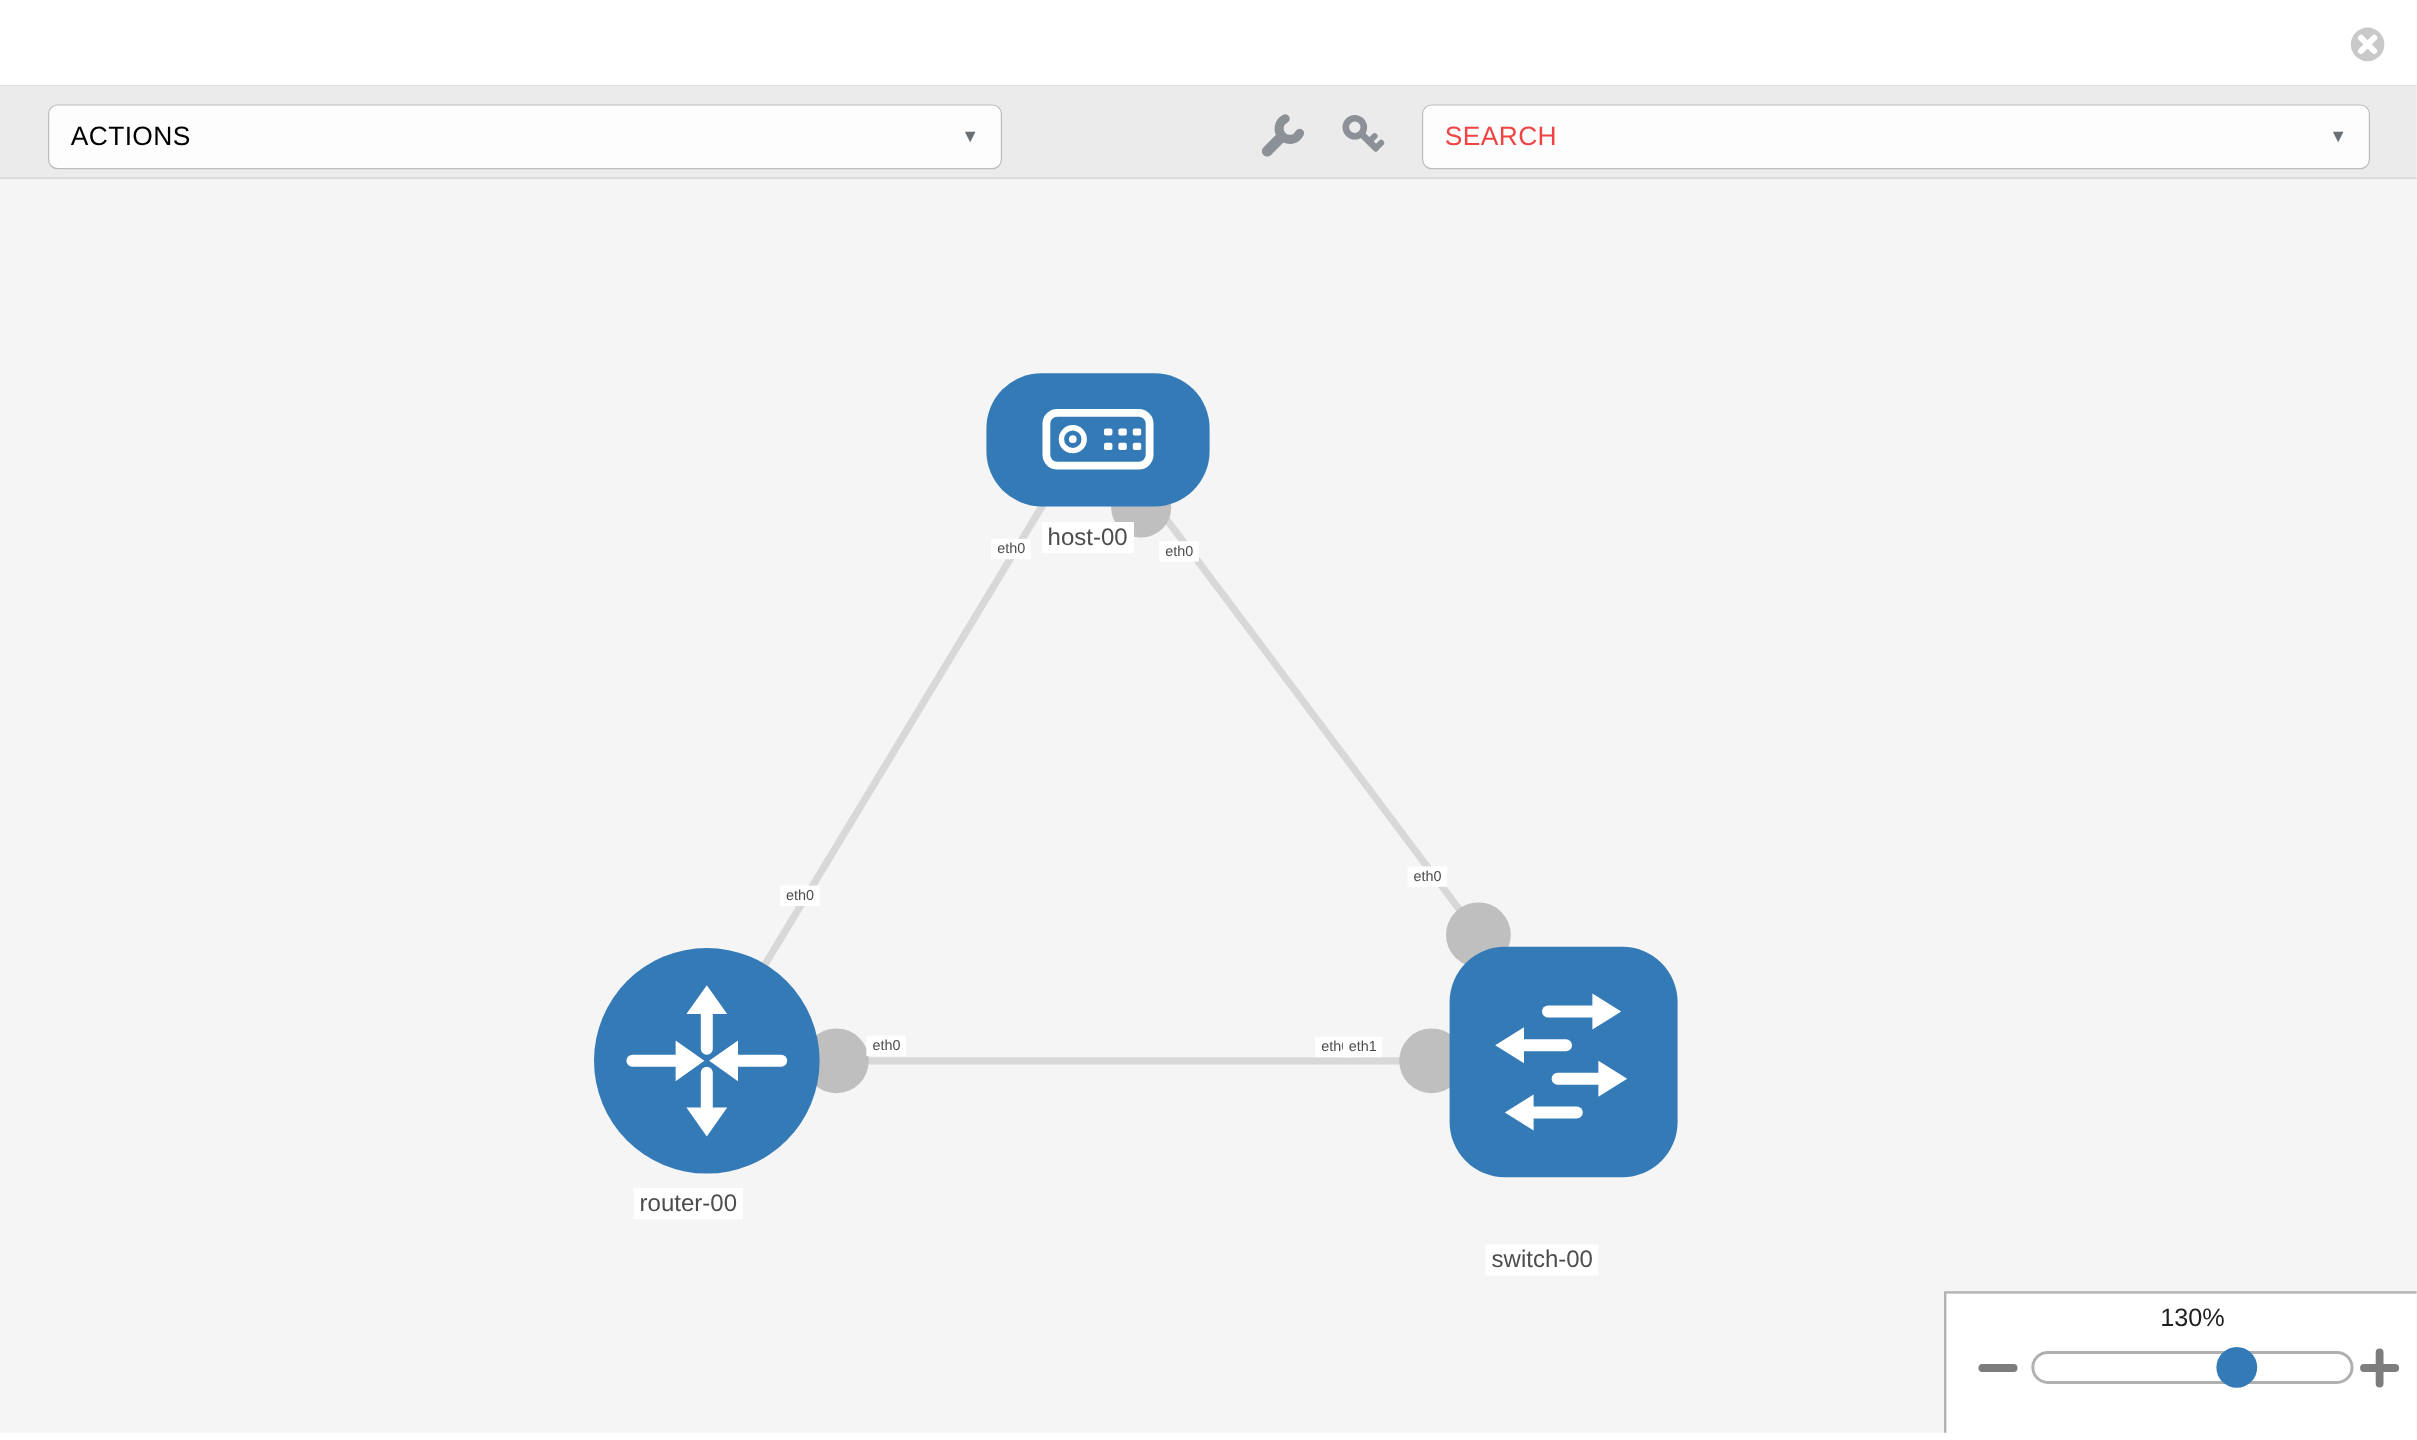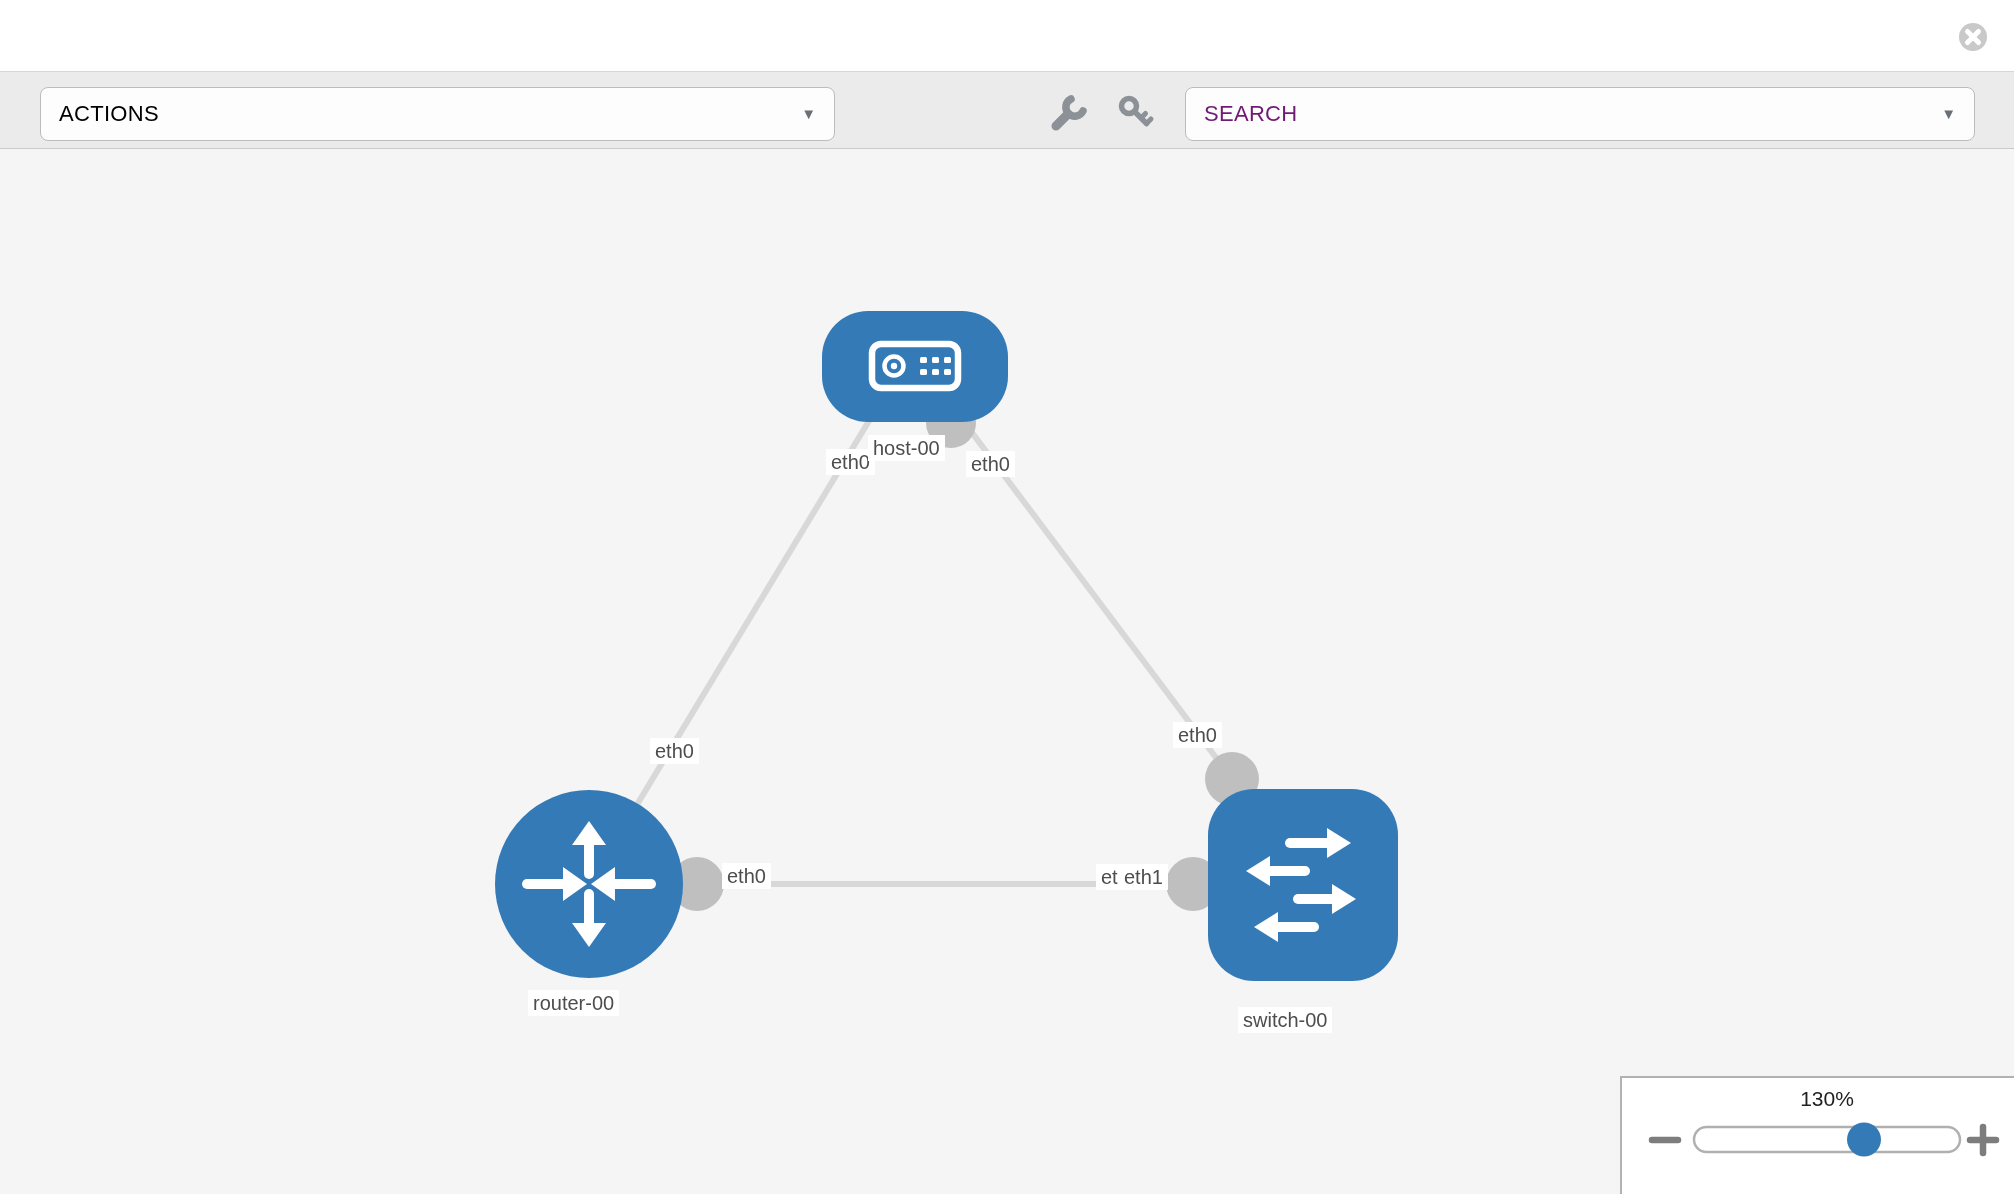--- a/index.html
+++ b/index.html
@@ -18,33 +18,33 @@
   .toolbar { position:relative; width:100%; height:77px; background:#ebebeb;
     border-bottom:1px solid #c9c9c9; }
   .dropdown { position:absolute; top:15px; height:54px; background:#fdfdfd;
     border:1px solid #bcbcbc; border-radius:8px; }
   .dropdown .dd-label { position:absolute; left:18px; top:0; line-height:52px;
     font-size:22px; color:#000000; letter-spacing:0.3px; }
   .dropdown .dd-caret { position:absolute; right:18px; top:0; line-height:52px;
     font-size:15px; color:#6b7075; }
   .dd-actions { left:40px; width:795px; }
   .dd-search  { left:1185px; width:790px; }
-  .dd-search .dd-label { color:#701a75; }
+  .dd-search .dd-label { color:#ef4444; }
   .tool-btn { position:absolute; top:20px; width:44px; height:44px; cursor:pointer; }
   .tool-wrench { left:1048px; }
   .tool-key   { left:1114px; }
 
   
   .canvas { position:relative; width:2014px; height:1045px; background:#f5f5f5;
     overflow:hidden; }
   .topology-svg { position:absolute; left:0; top:0; }
 
   .chip { position:absolute; background:#ffffff; color:#4d4d4d; padding:2px 5px;
     line-height:1.1; white-space:nowrap; }
-  .chip-if { font-size:20px; }
+  .chip-if { font-size:12px; }
   .chip-name { font-size:20px; }
 
   
   .zoom-panel { position:absolute; left:1620px; top:927px; width:420px; height:200px;
     background:#ffffff; border:2px solid #b2b2b2; }
   .zoom-level { position:absolute; left:0; top:9px; width:410px; text-align:center;
     font-size:21px; color:#1f1f1f; }
   .zoom-svg { position:absolute; left:0; top:0; }
 </style>
 </head>
@@ -148,21 +148,21 @@
 
   <div class="chip chip-if" style="left:826px;  top:300px;">eth0</div>
   <div class="chip chip-name" style="left:868px;  top:286px;">host-00</div>
   <div class="chip chip-if" style="left:966px;  top:302px;">eth0</div>
   <div class="chip chip-if" style="left:650px;  top:589px;">eth0</div>
   <div class="chip chip-if" style="left:1173px; top:573px;">eth0</div>
   <div class="chip chip-if" style="left:722px;  top:714px;">eth0</div>
   <div class="chip chip-if" style="left:1096px; top:715px; z-index:1;">eth0</div>
   <div class="chip chip-if" style="left:1119px; top:715px; z-index:2;text-align:center;">eth1</div>
   <div class="chip chip-name" style="left:528px;  top:841px;">router-00</div>
-  <div class="chip chip-name" style="left:1238px; top:858px;">switch-00</div>
+  <div class="chip chip-name" style="left:1238px; top:888px;">switch-00</div>
 
   <div class="zoom-panel">
     <div class="zoom-level">130%</div>
     <svg class="zoom-svg" width="418" height="118">
       <g>
         <line x1="30" y1="62" x2="56" y2="62" stroke="#7d7d7d" stroke-width="6.5" stroke-linecap="round"></line>
       </g>
       <rect x="72" y="49" width="266" height="25" rx="12.5" fill="#ffffff" stroke="#b0b0b0" stroke-width="2.5"></rect>
       <circle cx="242" cy="61.5" r="17" fill="#337ab7"></circle>
       <g>

